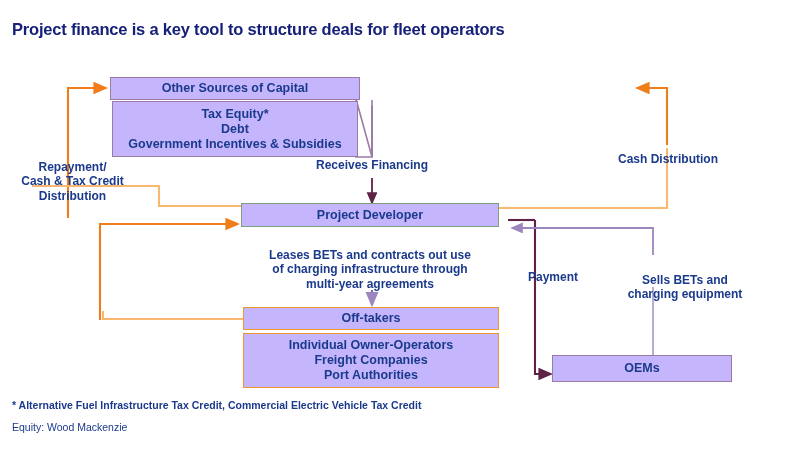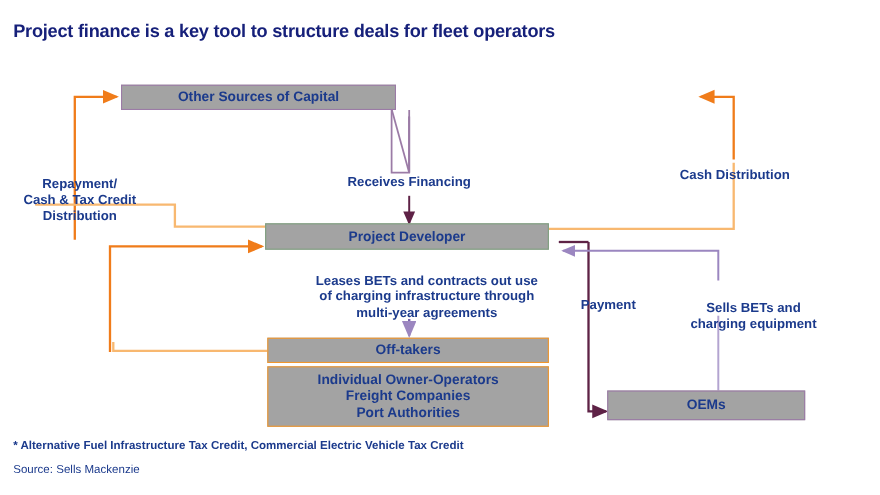--- a/index.html
+++ b/index.html
@@ -14,21 +14,21 @@
 
   .title{
     position:absolute;left:12px;top:20px;
     font-size:16.5px;font-weight:bold;color:#16207a;
     letter-spacing:-0.2px;white-space:nowrap;
   }
 
   .box{
     position:absolute;box-sizing:border-box;
     display:flex;align-items:center;justify-content:center;
-    text-align:center;background:#a3a3a3;
+    text-align:center;background:#c4b5fd;
     font-size:12.5px;font-weight:bold;color:#1b3a8c;
     line-height:15px;
   }
   .box.purple{border:1.4px solid #9b7ba6;}
   .box.green{border:1.4px solid #7fa07f;}
   .box.orange{border:1.4px solid #f0962d;}
 
   .cap{
     position:absolute;text-align:center;
     font-size:12px;font-weight:bold;color:#1b3a8c;
@@ -107,20 +107,25 @@
 
     <g>
       <path d="M372,290 L372,305" fill="none" stroke="#7a64ab" stroke-width="2.2" marker-end="url(#ahPurpleL)"></path>
     </g>
   </svg>
 
   <div class="box purple" style="left:110px;top:77px;width:250px;height:23px;">
     <span>Other Sources of Capital</span>
   </div>
 
+  <div class="box purple" style="left:112px;top:101px;width:246px;height:56px;white-space:pre-line;">
+    <span>Tax Equity*
+Debt
+Government Incentives &amp; Subsidies</span>
+  </div>
 
 
   <div class="box green" style="left:241px;top:203px;width:258px;height:24px;">
     <span>Project Developer</span>
   </div>
 
   <div class="box orange" style="left:243px;top:307px;width:256px;height:23px;">
     <span>Off-takers</span>
   </div>
 
@@ -141,37 +146,37 @@
   </div>
 
   <div class="cap" style="left:596px;top:152px;width:144px;">
     <span>Cash Distribution</span>
   </div>
 
   <div class="cap" style="left:292px;top:158px;width:160px;">
     <span>Receives Financing</span>
   </div>
 
-  <div class="cap" style="left:258px;top:233px;width:260px;white-space:pre-line;">
+  <div class="cap" style="left:240px;top:233px;width:260px;white-space:pre-line;">
     <span>Leases BETs and contracts out use
 of charging infrastructure through
 multi-year agreements</span>
   </div>
 
 
   <div class="cap" style="left:498px;top:270px;width:80px;text-align:right;">
     <span>Payment</span>
   </div>
 
   <div class="cap" style="left:611px;top:258px;width:148px;white-space:pre-line;">
     <span>Sells BETs and
 charging equipment</span>
   </div>
 
   <div class="note" style="left:12px;top:399px;text-align:right;">
     <span>* Alternative Fuel Infrastructure Tax Credit, Commercial Electric Vehicle Tax Credit</span>
   </div>
 
   <div class="src" style="left:12px;top:421px;">
-    <span>Source: Sells Mackenzie</span>
+    <span>Equity: Wood Mackenzie</span>
   </div>
 
 </div>
 
 </body></html>

